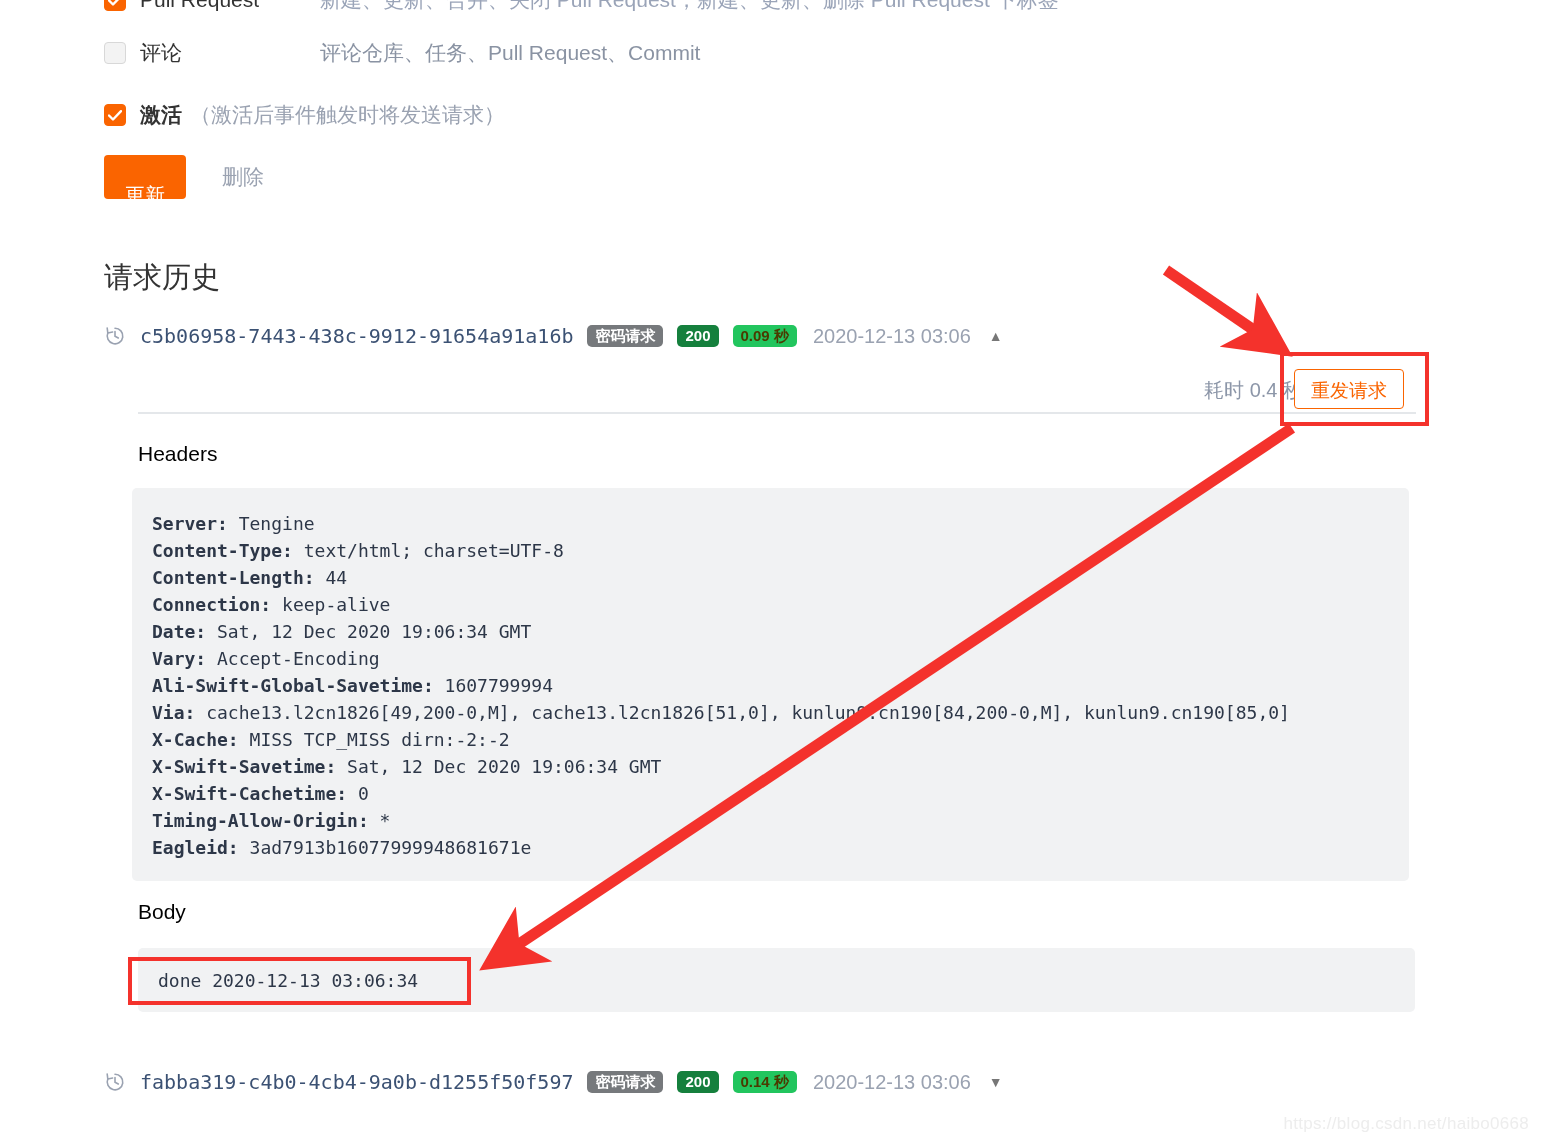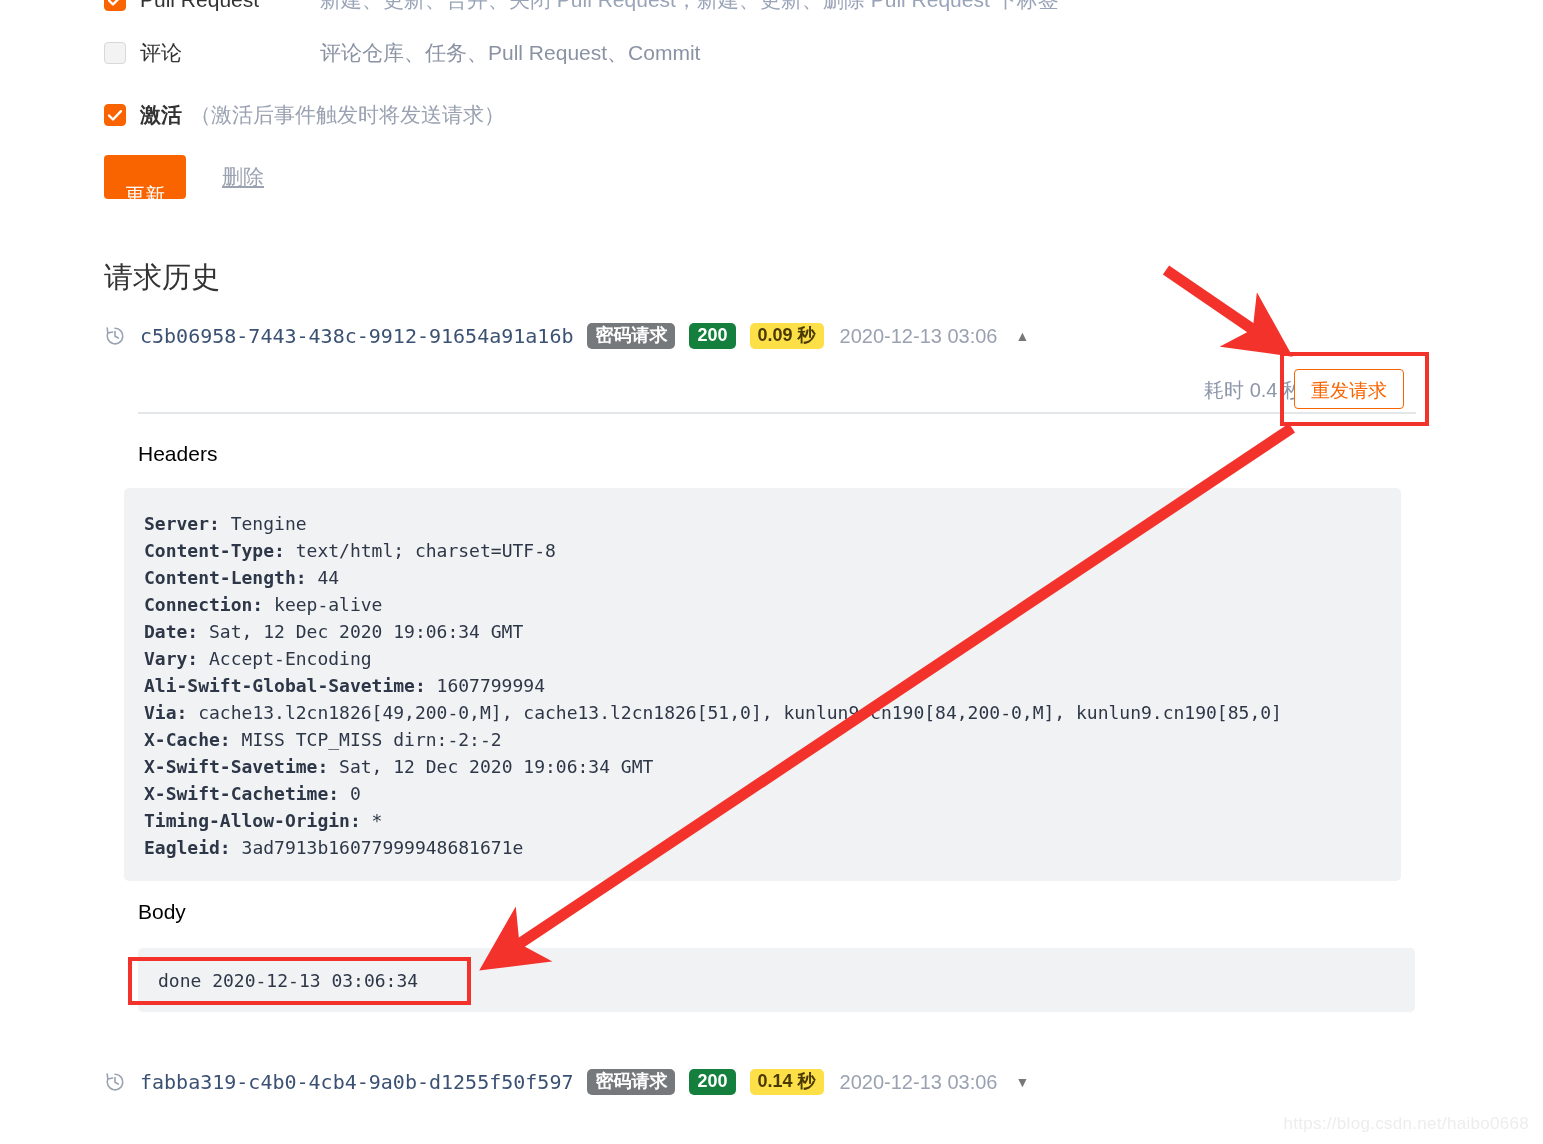--- a/index.html
+++ b/index.html
@@ -38,47 +38,47 @@
   .btn-update {
     position:absolute; left:104px; top:155px;
     width:82px; height:44px; background:#fa6400; color:#fff;
     border:none; border-radius:4px; font-size:20px;
     font-family:"Liberation Sans","DejaVu Sans",sans-serif;
     cursor:pointer; line-height:44px; text-align:center; padding:18px;
   }
   .btn-delete {
     position:absolute; left:222px; top:163px;
     font-size:21px; color:#9aa2b1; background:none; border:none;
-    cursor:pointer; padding:0;text-decoration:underline;
+    cursor:pointer; padding:0;
   }
 
   
   .section-title {
     position:absolute; left:104px; top:258px;
     font-size:29px; color:#333; font-weight:normal;
     margin:0;
   }
 
   
   .hist-row { position:absolute; left:104px; display:flex; align-items:center; height:30px; }
   #hist-row-1 { top:321px; }
   #hist-row-2 { top:1067px; }
   .hist-icon { width:22px; height:22px; flex:0 0 auto; margin-right:14px; color:#9aa2b1; }
   .uuid {
     font-family:"DejaVu Sans Mono","Liberation Mono",monospace;
     font-size:20px; color:#3b5173; letter-spacing:0px; white-space:nowrap;
     text-decoration:none;
   }
   .badge {
-    display:inline-block; border-radius:5px; font-size:18px; font-weight:bold;
+    display:inline-block; border-radius:5px; font-size:15px; font-weight:bold;
     padding:2px 8px; margin-left:14px; line-height:1.2; white-space:nowrap;
   }
   .badge.grey  { background:#76797c; color:#fff; }
   .badge.green { background:#15803d; color:#fff; }
-  .badge.amber { background:#fde047; color:#4a3a00; }
+  .badge.amber { background:#22c55e; color:#4a3a00; }
   .hist-time { margin-left:16px; font-size:20px; color:#9aa2b1; white-space:nowrap; }
   .caret { margin-left:18px; font-size:14px; color:#777; }
 
   
   .tabs { position:absolute; left:138px; top:372px; display:flex; align-items:center; }
   .tab { font-size:21px; color:#8c96a8; margin-right:42px; cursor:pointer; }
   .tab.active { color:#fa6400; }
   .tab .badge { margin-left:10px; vertical-align:2px; }
   .elapsed { position:absolute; right:240px; top:377px; font-size:20px; color:#8c96a8; white-space:nowrap; }
   .btn-resend {
@@ -91,21 +91,21 @@
 
   .panel-label { position:absolute; font-size:21px; color:#000000; }
   #headers-label { left:138px; top:442px; }
   #body-label { left:138px; top:900px; }
 
   .code-panel {
     position:absolute; background:#f1f2f3; border-radius:5px;
     font-family:"DejaVu Sans Mono","Liberation Mono",monospace;
     font-size:18px; color:#2d3748; line-height:27px;
   }
-  #headers-panel { left:124px; top:488px; width:1277px; padding:22px 0 20px 20px; box-sizing:border-box; }
+  #headers-panel { left:132px; top:488px; width:1277px; padding:22px 0 20px 20px; box-sizing:border-box; }
   #body-panel    { left:138px; top:948px; width:1277px; padding:19px 0 18px 20px; box-sizing:border-box; }
   .hdr-line { white-space:pre; }
   .hdr-key { font-weight:bold; }
   .body-line { white-space:pre; }
 
   
   .anno-box { position:absolute; border:4px solid #f4322c; box-sizing:border-box; pointer-events:none; }
   #anno-resend { left:1280px; top:352px; width:149px; height:74px; }
   #anno-body   { left:128px; top:957px; width:343px; height:48px; }
   .anno-svg { position:absolute; left:0; top:0; width:1543px; height:1144px; pointer-events:none; }

